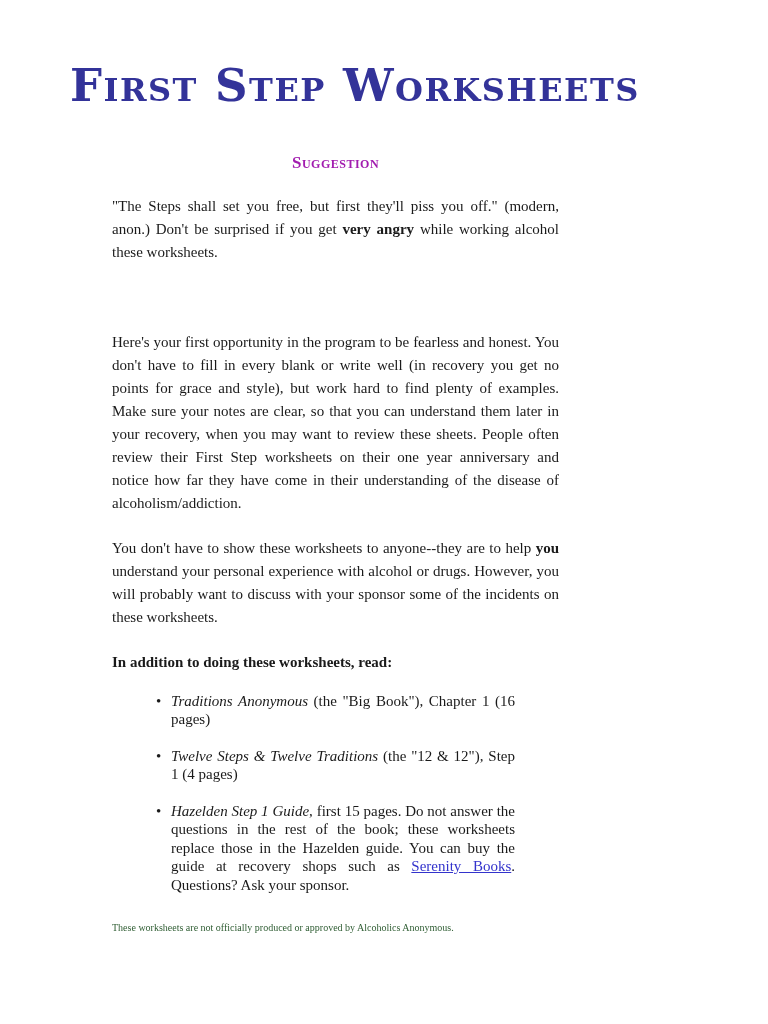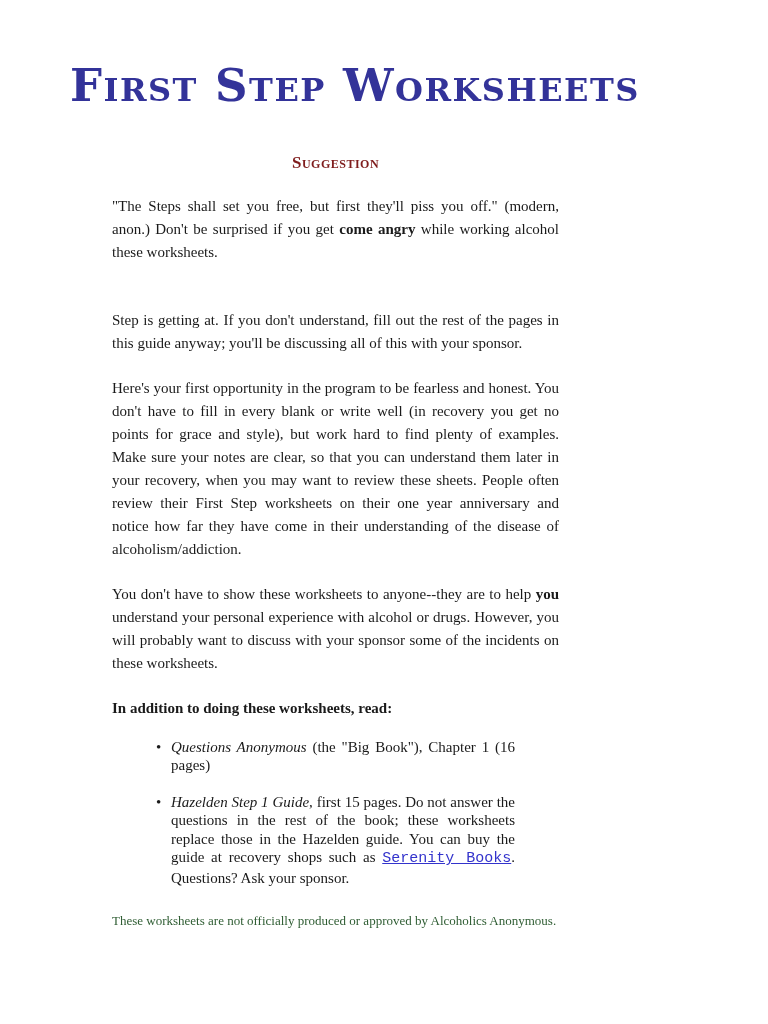--- a/index.html
+++ b/index.html
@@ -31,21 +31,21 @@
     color: var(--title-blue, #333399);
     white-space: nowrap;
   }
   .section-heading {
     margin: 42px 0 0 0;
     text-align: center;
     font-size: 17px;
     font-weight: bold;
     font-variant: small-caps;
     letter-spacing: 0.5px;
-    color: #7f1d1d;
+    color: #a21caf;
   }
   .para {
     margin: 22px 0 0 0;
     font-size: 15px;
     line-height: 23px;
     text-align: justify;
   }
   .read-heading {
     margin: 22px 0 16px 0;
     font-size: 15px;
@@ -68,48 +68,48 @@
   ul.book-list li::before {
     content: "\2022";
     position: absolute;
     left: 0;
     top: 0;
   }
   .doc-link {
     color: var(--link-blue, #3333cc);
     text-decoration: underline;
     cursor: pointer;
-    font-family: Liberation Mono, monospace;
   }
   .footer-note {
     margin: 25px 0 0 0;
-    font-size: 13px;
+    font-size: 10px;
     line-height: 18px;
     color: var(--footer-green, #2f5d33);
   }
 </style>
 </head>
 <body>
 
 <div class="page">
 
   <h1 class="title">First Step Worksheets</h1>
 
   <h2 class="section-heading">Suggestion</h2>
 
-  <p class="para"><span>"The Steps shall set you free, but first they'll piss you off." (modern, anon.) Don't be surprised if you get </span><strong>come angry</strong><span> while working alcohol these worksheets.</span></p>
+  <p class="para"><span>"The Steps shall set you free, but first they'll piss you off." (modern, anon.) Don't be surprised if you get </span><strong>very angry</strong><span> while working alcohol these worksheets.</span></p>
 
-  <p class="para"><br><span>Step is getting at. If you don't understand, fill out the rest of the pages in this guide anyway; you'll be discussing all of this with your sponsor.</span></p>
+  <p class="para"><br></p>
 
   <p class="para"><span>Here's your first opportunity in the program to be fearless and honest. You don't have to fill in every blank or write well (in recovery you get no points for grace and style), but work hard to find plenty of examples. Make sure your notes are clear, so that you can understand them later in your recovery, when you may want to review these sheets. People often review their First Step worksheets on their one year anniversary and notice how far they have come in their understanding of the disease of alcoholism/addiction.</span></p>
 
   <p class="para"><span>You don't have to show these worksheets to anyone--they are to help </span><strong>you</strong><span> understand your personal experience with alcohol or drugs. However, you will probably want to discuss with your sponsor some of the incidents on these worksheets.</span></p>
 
   <p class="read-heading">In addition to doing these worksheets, read:</p>
 
   <ul class="book-list">
-    <li><em>Questions Anonymous</em><span> (the "Big Book"), Chapter 1 (16 pages)</span></li>
+    <li><em>Traditions Anonymous</em><span> (the "Big Book"), Chapter 1 (16 pages)</span></li>
+    <li><em>Twelve Steps &amp; Twelve Traditions</em><span> (the "12 &amp; 12"), Step 1 (4 pages)</span></li>
     <li><em>Hazelden Step 1 Guide</em><span>, first 15 pages. Do not answer the questions in the rest of the book; these worksheets replace those in the Hazelden guide. You can buy the guide at recovery shops such as </span><a href="#" class="doc-link">Serenity Books</a><span>. Questions? Ask your sponsor.</span></li>
   </ul>
 
   <p class="footer-note">These worksheets are not officially produced or approved by Alcoholics Anonymous.</p>
 
 </div>
 
 </body></html>

